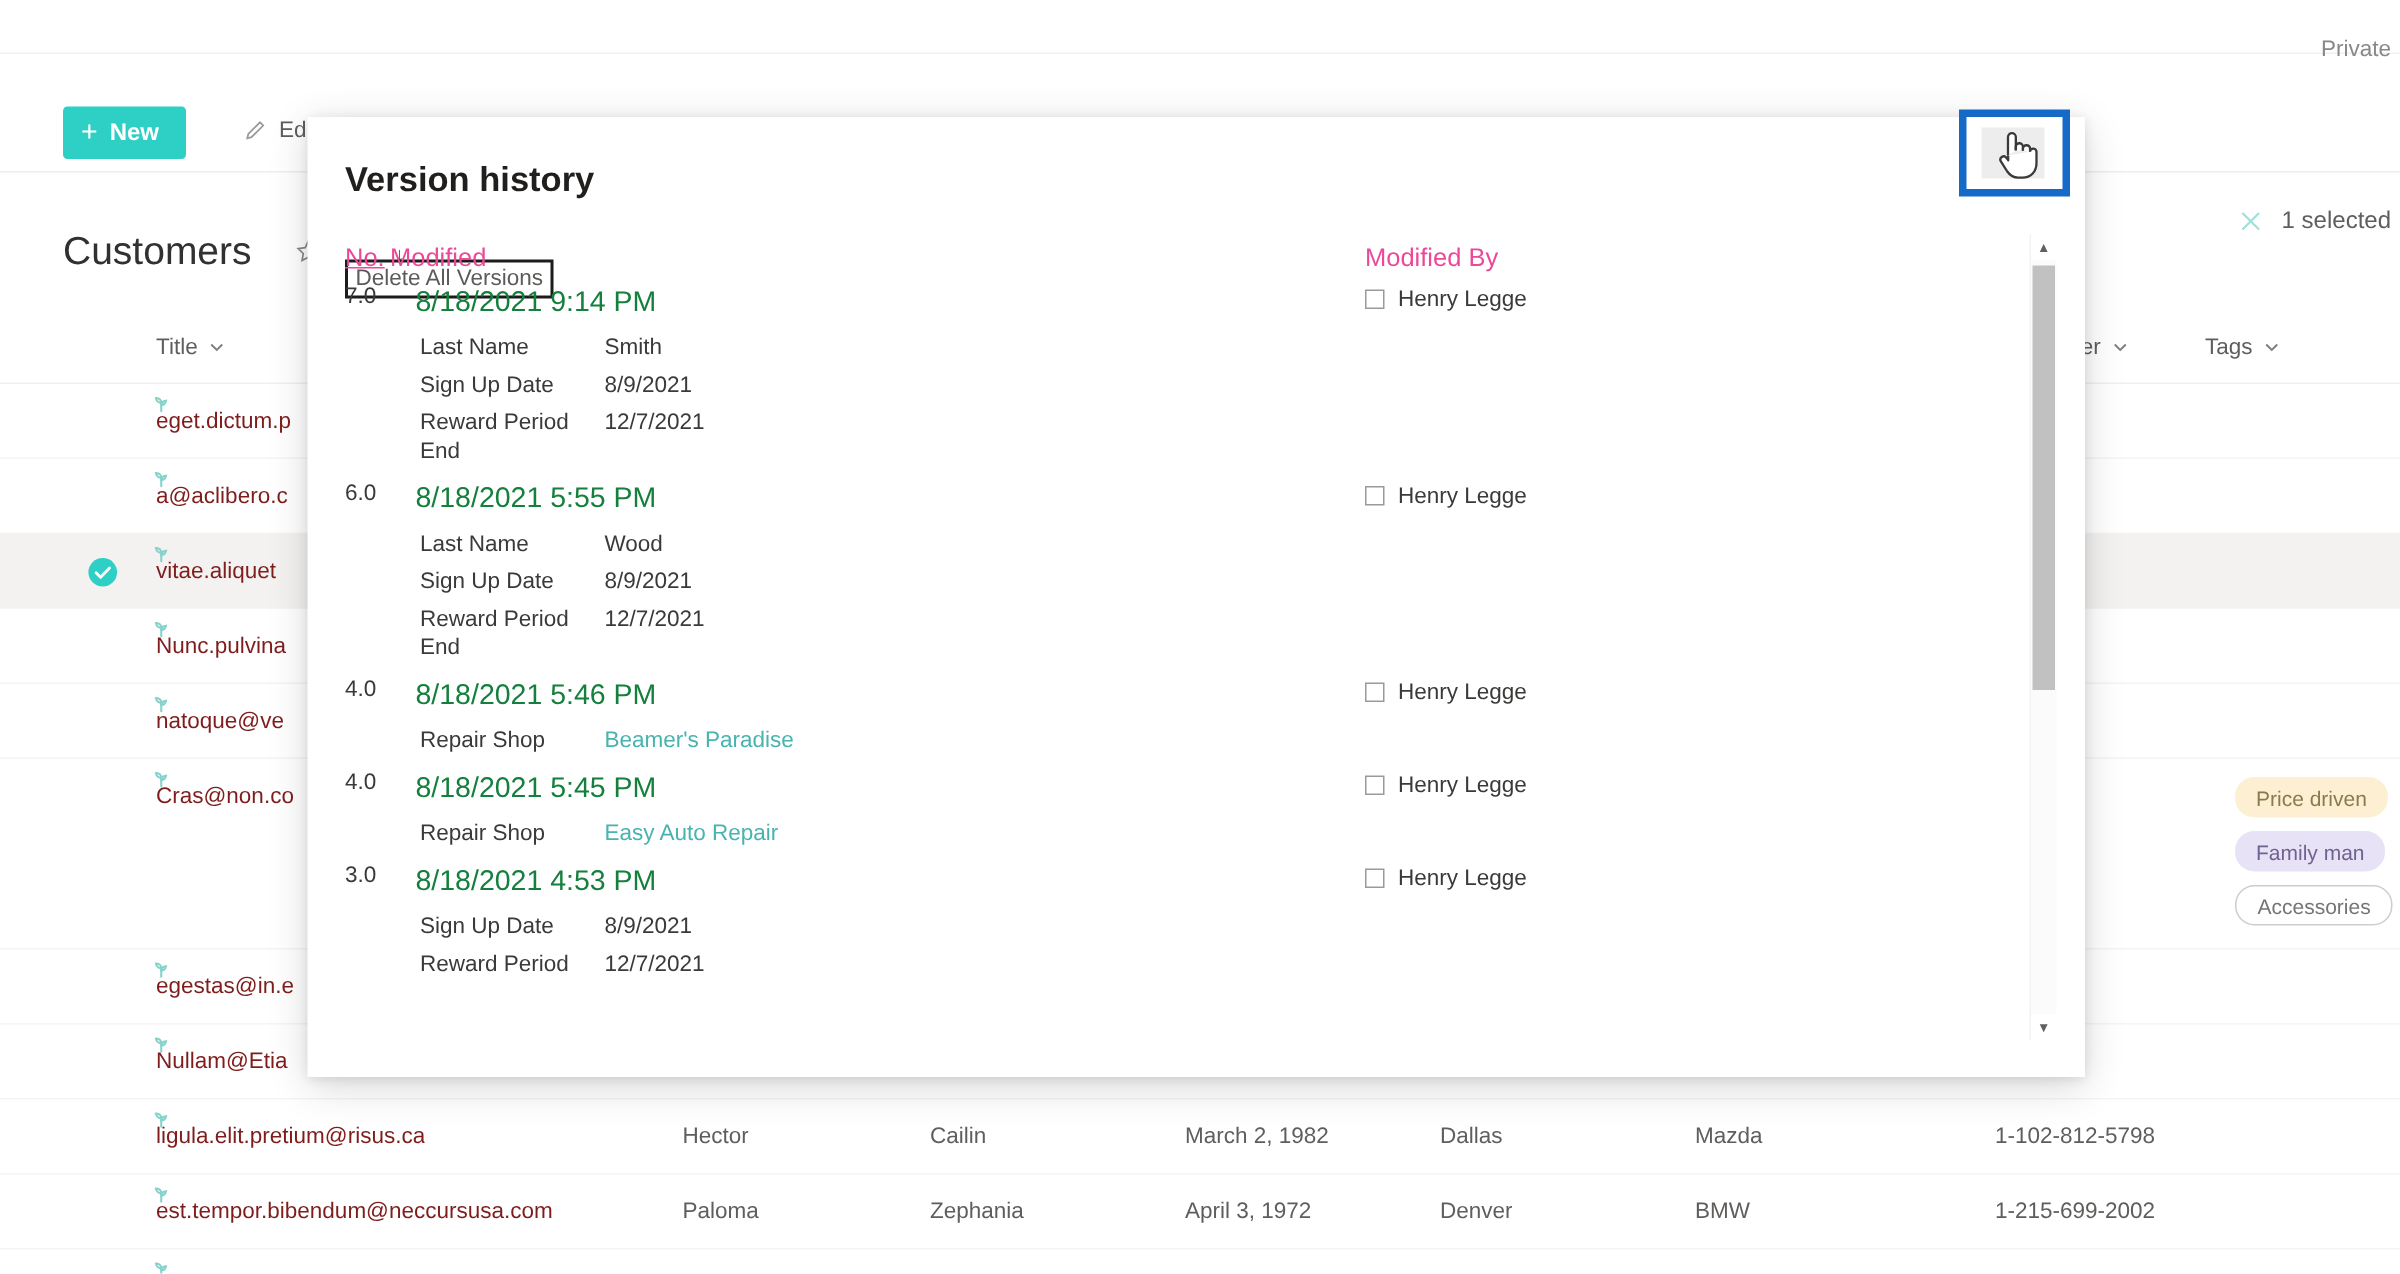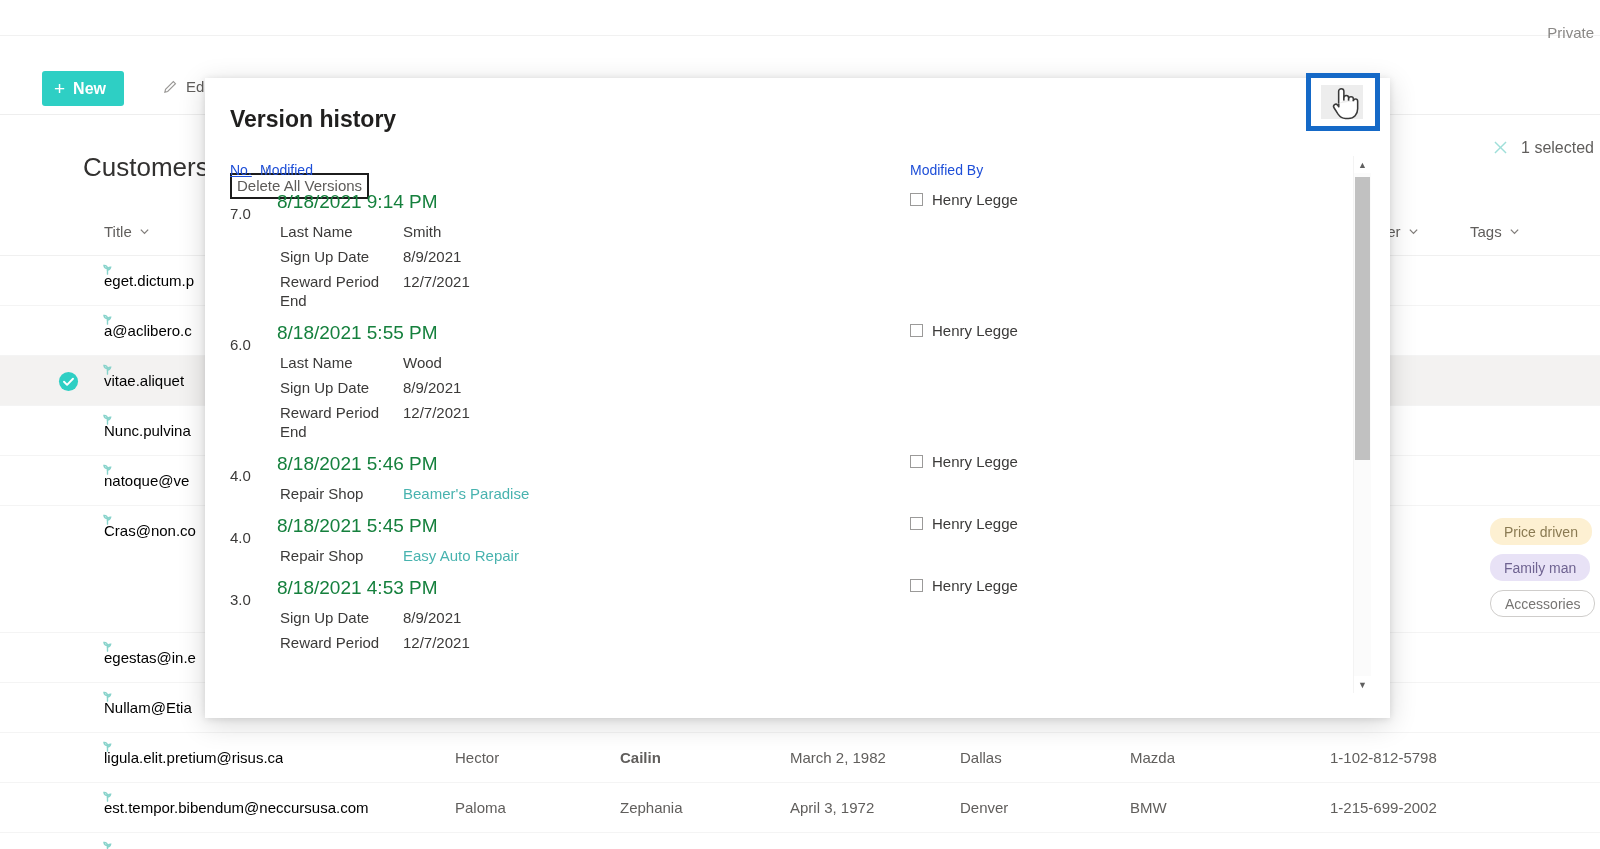--- a/index.html
+++ b/index.html
@@ -55,21 +55,21 @@
   .x-ico { width: 19px; height: 19px; color: #9fdfd9; }
   .x-ico svg { display:block; width:100%; height:100%; }
 
   .sp-divider {
     position: absolute; left: 0; top: 114px; width: 1600px;
     border-bottom: 1px solid #eeeeee;
   }
 
   .sp-title-row {
     position: absolute; left: 42px; top: 152px;
-    display: flex; align-items: center; gap: 28px; margin-left: 41px;
+    display: flex; align-items: center; gap: 28px;
   }
   .sp-title { font-size: 26px; color: #323130; font-weight: 400; }
   .star-ico { width: 19px; height: 19px; color: #8a8886; }
   .star-ico svg { display:block; width:100%; height:100%; }
 
   
   .grid { position: absolute; left: 0; top: 210px; width: 1600px; }
   .grid-head {
     position: relative; height: 46px; border-bottom: 1px solid #f0f0f0;
   }
@@ -84,21 +84,21 @@
   .grid-row {
     position: relative; height: 50px;
     border-bottom: 1px solid #f4f4f4;
   }
   .grid-row.sel { background: #f3f2f1; }
   .grid-row.tall { height: 127px; }
   .cell {
     position: absolute; top: 16px;
     font-size: 15px; color: #605e5c; white-space: nowrap; overflow: hidden;
   }
-  .cell.title { color: #000000; }
+  .cell.title { color: #7f1d1d; }
   .sprout {
     position: absolute; width: 13px; height: 13px; color: #87d3cb;
   }
   .sprout svg { display:block; width:100%; height:100%; }
   .selmark {
     position: absolute; left: 58px; top: 15px;
     width: 21px; height: 21px; color: #2ecfc4; cursor: pointer;
   }
   .selmark svg { display:block; width:100%; height:100%; }
 
@@ -134,32 +134,32 @@
   }
 
   .vh-scroll {
     position: absolute; left: 20px; top: 78px;
     width: 1145px; height: 537px;
     overflow: hidden;
   }
   .vh-table { position: absolute; left: 0; top: 0; width: 1120px; }
   .vh-head { position: relative; height: 30px; }
   .vh-h {
-    position: absolute; top: 6px; font-size: 14px; color: #1d4ed8;
+    position: absolute; top: 6px; font-size: 17px; color: #ec4899;
     white-space: nowrap; cursor: pointer;
   }
   .vh-h.no { left: 5px; text-decoration: underline; }
   .vh-h.sortarrow { left: 38px; color: #3b3a39; text-decoration: none; font-size: 13px; }
   .vh-h.modified { left: 35px; }
   .vh-h.modby { left: 685px; }
 
   .vrow { position: relative; }
   .vrow-main { position: relative; height: 31px; }
   .v-no {
-    position: absolute; left: 5px; top: 19px;
+    position: absolute; left: 5px; top: 3px;
     font-size: 15px; color: #3b3a39;
   }
   .v-date {
     position: absolute; left: 52px; top: 5px;
     font-size: 19px; color: #15803d; cursor: pointer; white-space: nowrap;
   }
   .v-modby {
     position: absolute; left: 685px; top: 5px;
     display: flex; align-items: center; gap: 9px;
     font-size: 15px; color: #3b3a39; white-space: nowrap;
@@ -432,21 +432,21 @@
         <div class="grid-row">
           <span class="sprout" style="left: 101px; top: 7px;">
             <svg viewBox="0 0 14 14" fill="none" stroke="currentColor" stroke-width="1.5" stroke-linecap="round">
               <path d="M7 12V5"></path>
               <path d="M7 6C5.5 6 3.5 5 3.2 2.6 5.6 2.4 7 4 7 6z"></path>
               <path d="M7 7.5c1.3 0 3-1 3.4-3-2 .2-3.4 1.3-3.4 3z"></path>
             </svg>
           </span>
           <div class="cell title" style="left: 104px;">ligula.elit.pretium@risus.ca</div>
           <div class="cell" style="left: 455px;">Hector</div>
-          <div class="cell" style="left: 620px; font-weight: bold;">Cailin</div>
+          <div class="cell" style="left: 620px;">Cailin</div>
           <div class="cell" style="left: 790px;">March 2, 1982</div>
           <div class="cell" style="left: 960px;">Dallas</div>
           <div class="cell" style="left: 1130px;">Mazda</div>
           <div class="cell" style="left: 1330px;">1-102-812-5798</div>
         </div>
         <div class="grid-row">
           <span class="sprout" style="left: 101px; top: 7px;">
             <svg viewBox="0 0 14 14" fill="none" stroke="currentColor" stroke-width="1.5" stroke-linecap="round">
               <path d="M7 12V5"></path>
               <path d="M7 6C5.5 6 3.5 5 3.2 2.6 5.6 2.4 7 4 7 6z"></path>

